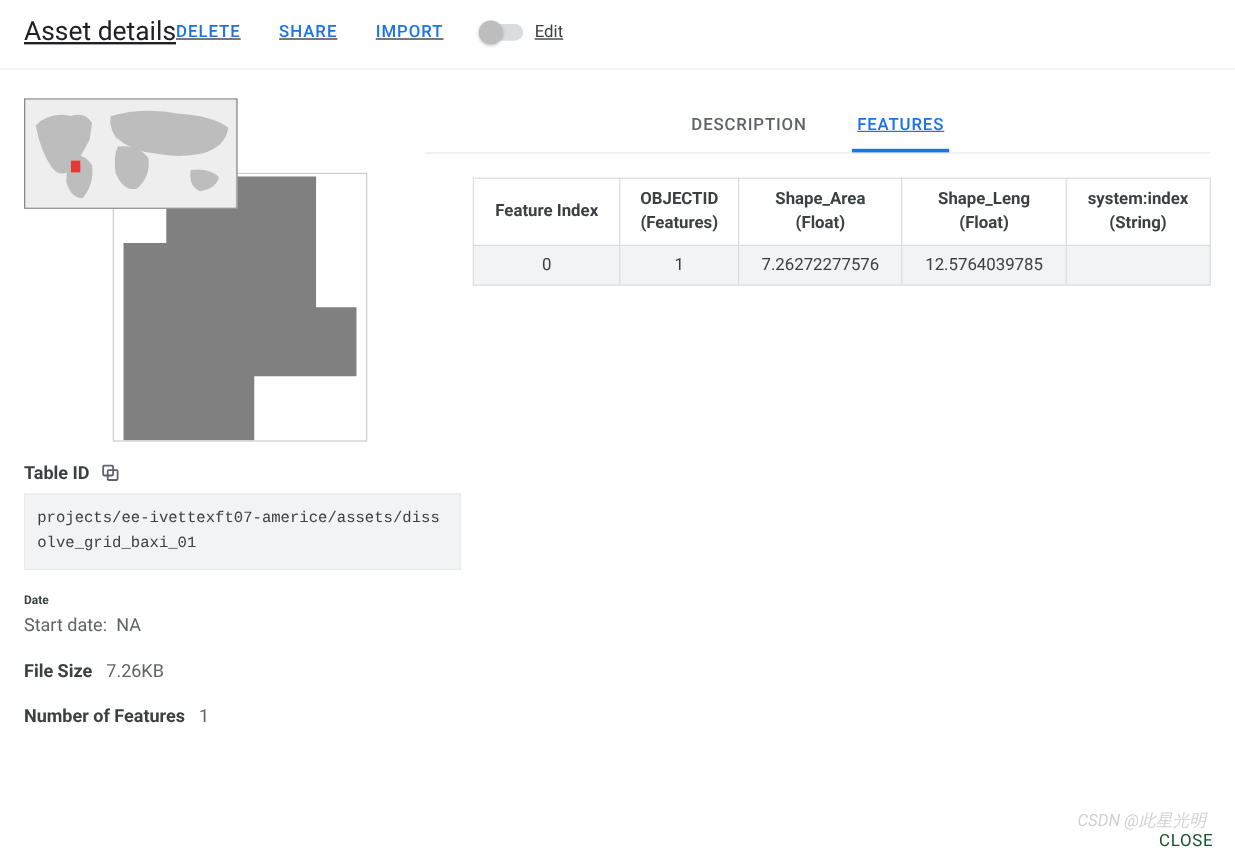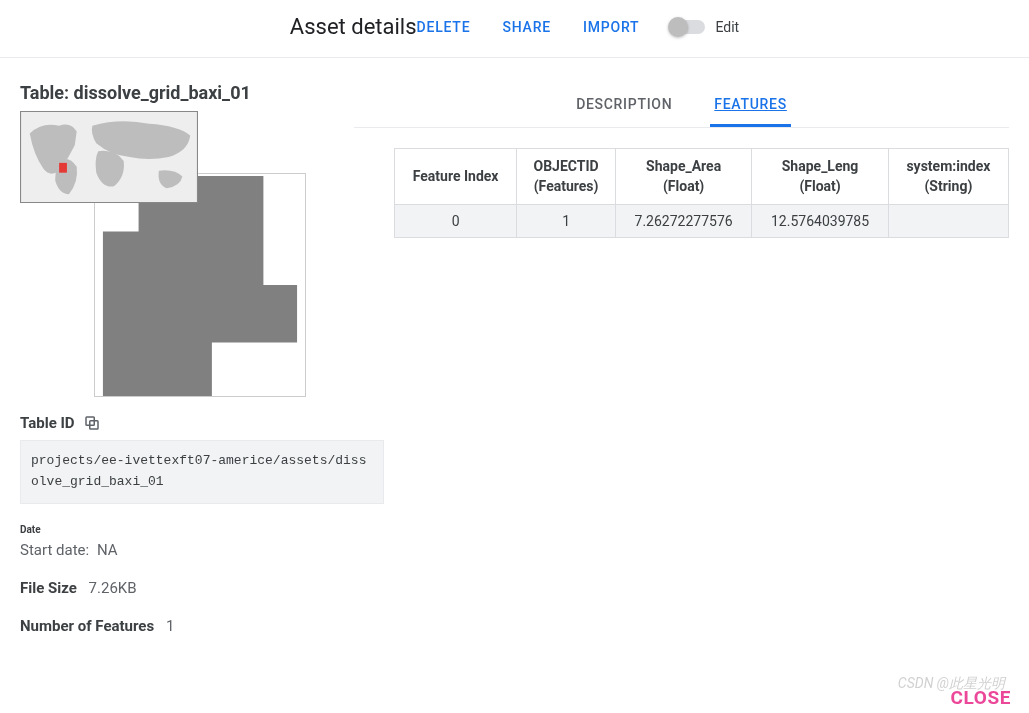--- a/index.html
+++ b/index.html
@@ -1,17 +1,17 @@
 <!DOCTYPE html>
 <html><head>
 <meta charset="utf-8">
 <style>
   * { box-sizing: border-box; margin: 0; padding: 0; }
   html, body { width: 1029px; height: 713px; font-family: Roboto, "Helvetica Neue", Arial, sans-serif; color: #202124; background: #fff; }
-  .header { display: flex; align-items: center; justify-content: center; padding: 14px 20px 18px 20px; border-bottom: 1px solid #e8eaed; }
+  .header { display: flex; align-items: center; justify-content: flex-start; padding: 14px 20px 18px 20px; border-bottom: 1px solid #e8eaed; text-decoration: underline; }
   .header h1 { font-size: 22px; font-weight: 400; color: #202124; }
   .header-actions { display: flex; align-items: center; gap: 32px; }
   .header-link { color: #1a73e8; font-size: 14px; font-weight: 500; letter-spacing: 0.8px; cursor: pointer; user-select: none; }
   .toggle-wrap { display: flex; align-items: center; gap: 10px; }
   .toggle { position: relative; width: 34px; height: 14px; background: #dadce0; border-radius: 10px; cursor: pointer; }
   .toggle::after { content: ""; position: absolute; left: -3px; top: -3px; width: 20px; height: 20px; background: #bdbdbd; border-radius: 50%; box-shadow: 0 1px 3px rgba(0,0,0,0.25); }
   .toggle-label { font-size: 14px; color: #3c4043; }
 
   .body { display: flex; padding: 24px 20px 10px 20px; }
 
@@ -41,42 +41,41 @@
   .tabs { display: flex; gap: 34px; justify-content: center; margin-left: -40px; border-bottom: 1px solid #e8eaed; }
   .tab { padding: 14px 4px 12px 4px; font-size: 14px; font-weight: 500; letter-spacing: 0.7px; color: #5f6368; cursor: pointer; border-bottom: 3px solid transparent; }
   .tab.active { color: #1a73e8; border-bottom-color: #1a73e8; text-decoration: underline; }
 
   .feat-table { margin-top: 20px; border: 1px solid #dadce0; border-collapse: collapse; width: 100%; font-size: 14px; }
   .feat-table th, .feat-table td { border: 1px solid #dadce0; padding: 8px 10px; text-align: center; }
   .feat-table th { background: #fff; font-weight: 700; color: #3c4043; line-height: 1.4; }
   .feat-table td { background: #f1f3f4; color: #3c4043; }
 
   .footer { position: absolute; bottom: 4px; right: 18px; }
-  .footer .close { color: #ec4899; font-size: 19px; font-weight: 700; letter-spacing: 0.6px; cursor: pointer; }
+  .footer .close { color: #14532d; font-size: 14px; font-weight: 400; letter-spacing: 0.6px; cursor: pointer; }
   .watermark { position: absolute; bottom: 20px; right: 24px; font-size: 14px; color: rgba(120,120,120,0.35); font-style: italic; pointer-events: none; }
 </style>
 </head>
 <body>
 
 <div class="header">
   <h1>Asset details</h1>
   <div class="header-actions">
     <span class="header-link">DELETE</span>
     <span class="header-link">SHARE</span>
     <span class="header-link">IMPORT</span>
     <div class="toggle-wrap">
       <div class="toggle"></div>
       <span class="toggle-label">Edit</span>
     </div>
   </div>
 </div>
 
 <div class="body">
   <div class="left">
-    <h2>Table: dissolve_grid_baxi_01</h2>
 
     <div class="map-preview">
       <div class="world-map">
         <svg viewBox="0 0 178 92">
           <rect x="0" y="0" width="178" height="92" fill="#eeeeee"></rect>
 
           <path d="M8 22 Q20 10 38 14 Q50 10 56 20 L54 34 Q48 46 40 58 Q30 68 22 58 Q12 44 8 22 Z" fill="#bdbdbd"></path>
           <path d="M40 48 Q50 46 56 56 Q58 72 48 84 Q38 84 34 70 Q34 56 40 48 Z" fill="#bdbdbd"></path>
           <rect x="38" y="52" width="8" height="10" fill="#e53935"></rect>
           <path d="M72 14 Q100 6 130 12 Q160 14 172 24 Q170 40 150 46 Q130 50 110 46 Q90 44 76 32 Q70 22 72 14 Z" fill="#bdbdbd"></path>

